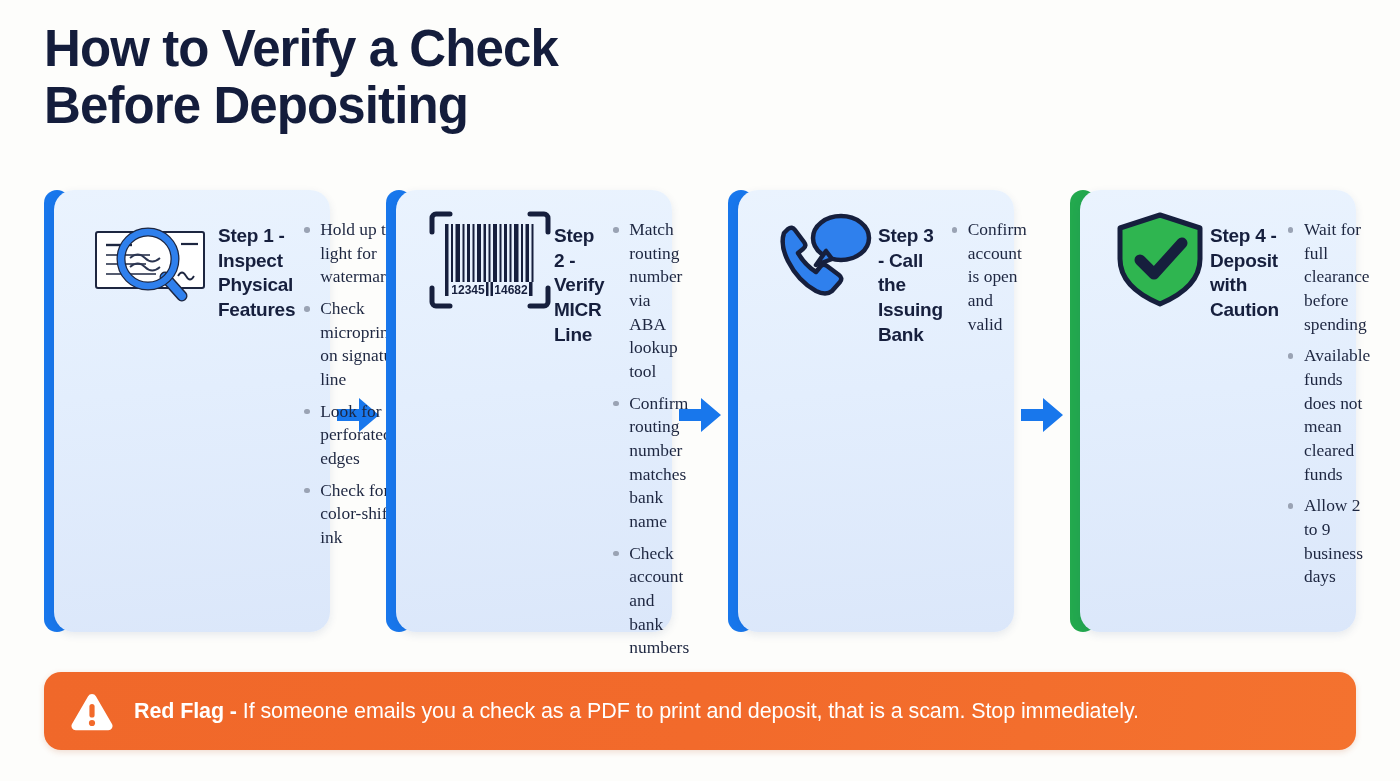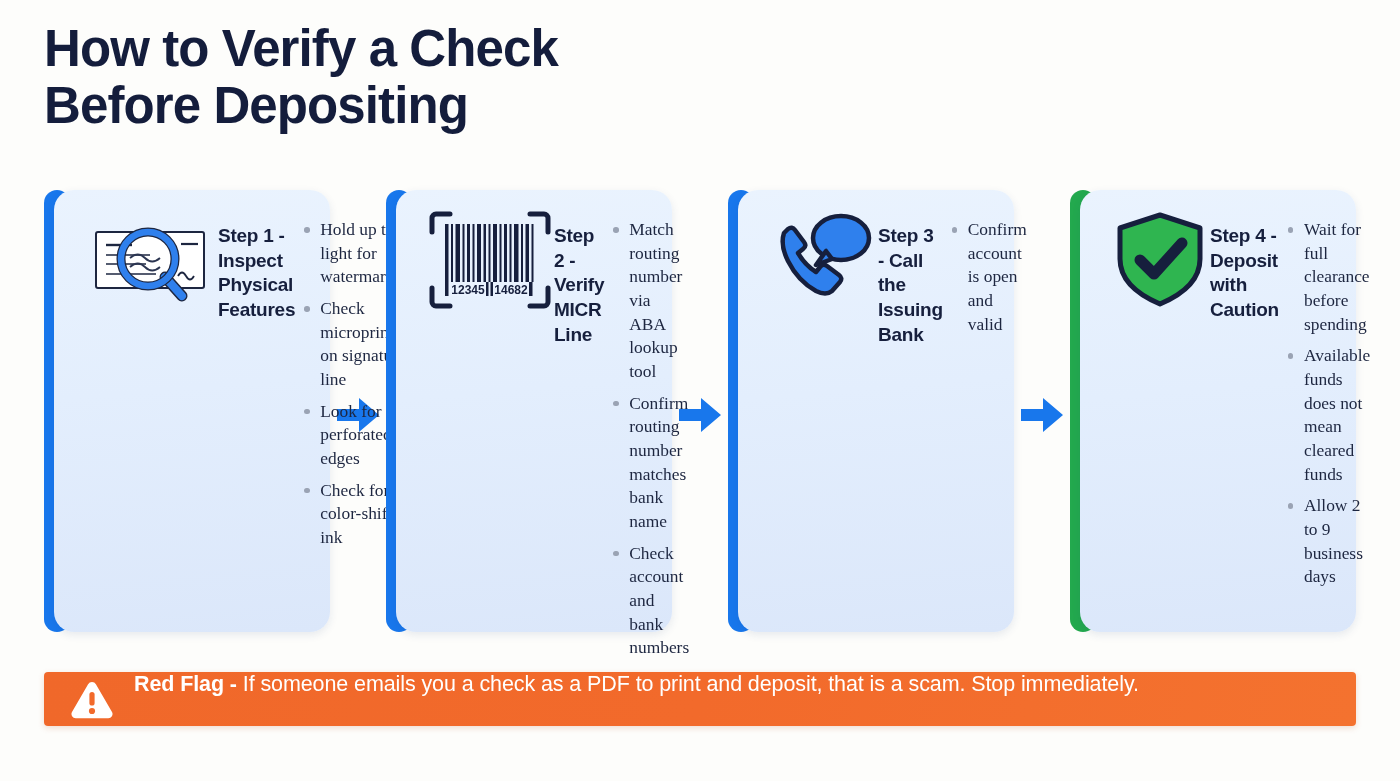--- a/index.html
+++ b/index.html
@@ -136,24 +136,25 @@
     justify-content: center;
     padding-top: 8px;
   }
 
   
   .banner {
     position: absolute;
     left: 44px;
     top: 672px;
     width: 1312px;
-    height: 54px;
-    border-radius: 4px;
+    height: 78px;
+    border-radius: 17px;
     background: linear-gradient(100deg, #f0682a 0%, #f26a2b 50%, #f4722f 100%);
     display: flex;
+    align-items: center;
     padding-left: 26px;
     box-shadow: 0 2px 6px rgba(180, 70, 20, 0.18);
   }
 
   .banner-icon {
     flex: 0 0 auto;
     display: flex;
     align-items: center;
     margin-right: 20px;
   }

